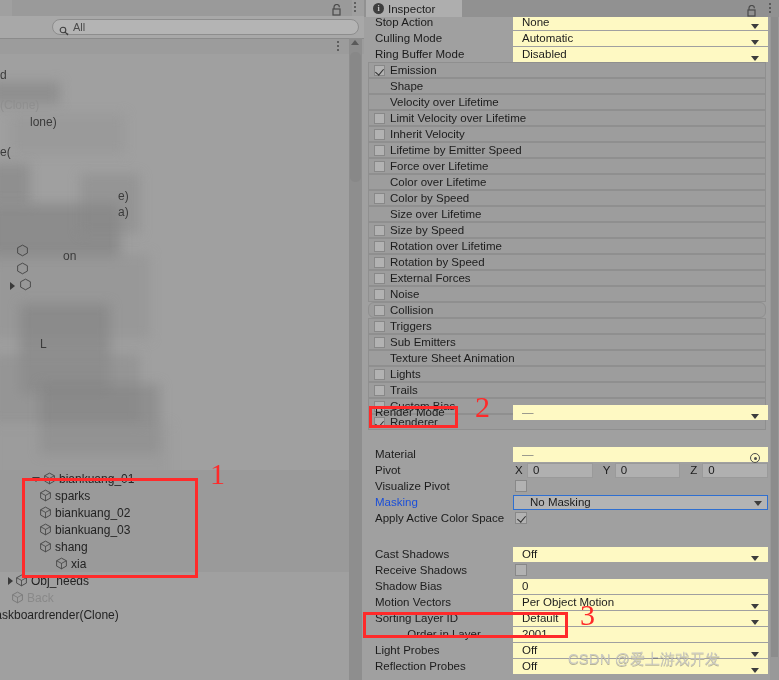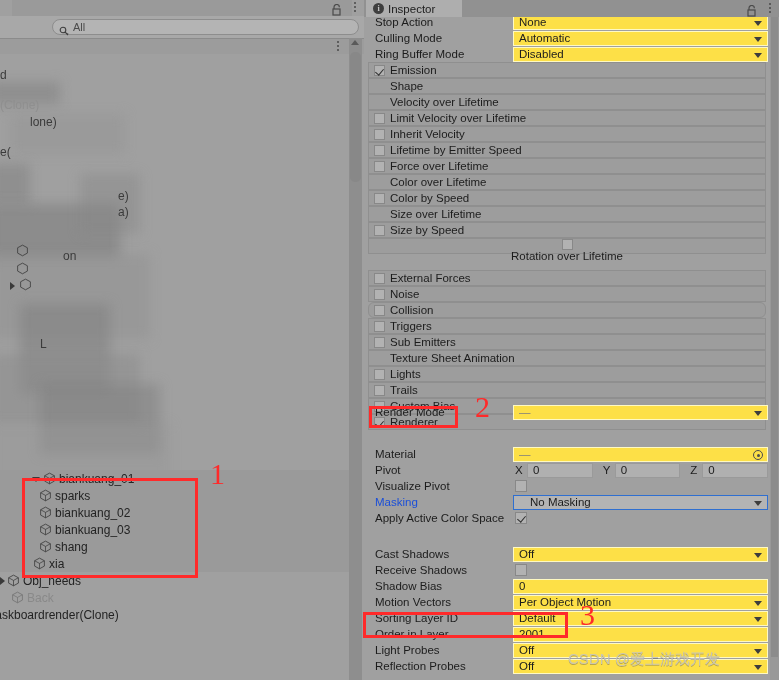--- a/index.html
+++ b/index.html
@@ -138,22 +138,22 @@
     position: absolute; left: 2px; width: 402px; height: 16px;
     display: flex; align-items: center;
     font-size: 11.5px; color: #1c1c1c;
   }
   .prow .plabel {
     width: 147px; flex: 0 0 auto; white-space: nowrap; overflow: hidden;
     padding-left: 9px;
   }
   .prow .plabel.blue { color: #1b4fd8; }
   .ctrl {
-    flex: 1 1 auto; height: 15px; background: #fde047;
-    border: 1px solid #fef9c3;
+    flex: 1 1 auto; height: 15px; background: #fef9c3;
+    border: 4px solid #fef9c3;
     display: flex; align-items: center;
     padding-left: 5px; font-size: 11.5px; color: #1c1c1c;
     position: relative;
   }
   .ctrl.focus { border: 1px solid #2f6fd0; background: #b4b4b4; padding-left: 16px; }
   .ctrl .caret {
     position: absolute; right: 5px; top: 5px;
     width: 0; height: 0;
     border-left: 4px solid transparent; border-right: 4px solid transparent;
     border-top: 5px solid #3d3d3d;
@@ -351,29 +351,29 @@
           <span class="lbl">biankuang_03</span>
         </div>
         <div class="hrow alt" style="padding-left: 32px;">
           <span class="tri none"></span>
           <span class="cube"><svg viewBox="0 0 16 16" width="13" height="13">
               <path d="M8 1.4 L14 4.6 L14 11.2 L8 14.5 L2 11.2 L2 4.6 Z" fill="none" stroke="#3a3a3a" stroke-width="1"></path>
               <path d="M2 4.6 L8 7.9 L14 4.6 M8 7.9 L8 14.5" fill="none" stroke="#3a3a3a" stroke-width="0.9"></path>
             </svg></span>
           <span class="lbl">shang</span>
         </div>
-        <div class="hrow alt" style="padding-left: 26px;">
+        <div class="hrow alt" style="padding-left: 48px;">
           <span class="tri none"></span>
           <span class="cube"><svg viewBox="0 0 16 16" width="13" height="13">
               <path d="M8 1.4 L14 4.6 L14 11.2 L8 14.5 L2 11.2 L2 4.6 Z" fill="none" stroke="#3a3a3a" stroke-width="1"></path>
               <path d="M2 4.6 L8 7.9 L14 4.6 M8 7.9 L8 14.5" fill="none" stroke="#3a3a3a" stroke-width="0.9"></path>
             </svg></span>
           <span class="lbl">xia</span>
         </div>
-        <div class="hrow" style="padding-left: 0;">
+        <div class="hrow" style="padding-left: 8px;">
           <span class="tri "></span>
           <span class="cube"><svg viewBox="0 0 16 16" width="13" height="13">
               <path d="M8 1.4 L14 4.6 L14 11.2 L8 14.5 L2 11.2 L2 4.6 Z" fill="none" stroke="#3a3a3a" stroke-width="1"></path>
               <path d="M2 4.6 L8 7.9 L14 4.6 M8 7.9 L8 14.5" fill="none" stroke="#3a3a3a" stroke-width="0.9"></path>
             </svg></span>
           <span class="lbl">Obj_needs</span>
         </div>
         <div class="hrow dim" style="padding-left: 4px;">
           <span class="tri none"></span>
           <span class="cube"><svg viewBox="0 0 16 16" width="13" height="13">
@@ -453,23 +453,27 @@
           <span class="mlabel">Color by Speed</span>
         </div>
         <div class="mrow" style="top: 206px;">
           <span class="cb hidden"></span>
           <span class="mlabel">Size over Lifetime</span>
         </div>
         <div class="mrow" style="top: 222px;">
           <span class="cb "></span>
           <span class="mlabel">Size by Speed</span>
         </div>
-        <div class="mrow" style="top: 238px; flex-direction: column;">
+        <div class="mrow" style="top: 238px;">
           <span class="cb "></span>
           <span class="mlabel">Rotation over Lifetime</span>
+        </div>
+        <div class="mrow" style="top: 254px;">
+          <span class="cb "></span>
+          <span class="mlabel">Rotation by Speed</span>
         </div>
         <div class="mrow" style="top: 270px;">
           <span class="cb "></span>
           <span class="mlabel">External Forces</span>
         </div>
         <div class="mrow" style="top: 286px;">
           <span class="cb "></span>
           <span class="mlabel">Noise</span>
         </div>
         <div class="mrow" style="top: 302px; border-radius: 6px;">
@@ -574,21 +578,21 @@
             <span class="caret"></span>
           </div>
         </div>
         <div class="prow" style="top: 610px;">
           <span class="plabel">Sorting Layer ID</span>
           <div class="ctrl">
             <span>Default</span>
             <span class="caret"></span>
           </div>
         </div>
-        <div class="prow" style="top: 626px;">
+        <div class="prow" style="top: 626px; text-align: center;">
           <span class="plabel">Order in Layer</span>
           <div class="ctrl">
             <span>2001</span>
           </div>
         </div>
         <div class="prow" style="top: 642px;">
           <span class="plabel">Light Probes</span>
           <div class="ctrl">
             <span>Off</span>
             <span class="caret"></span>

